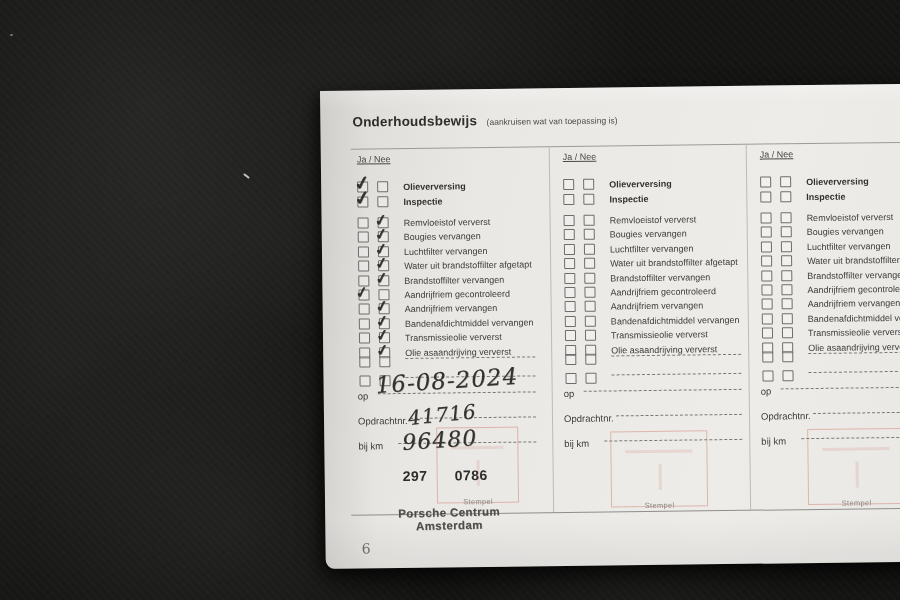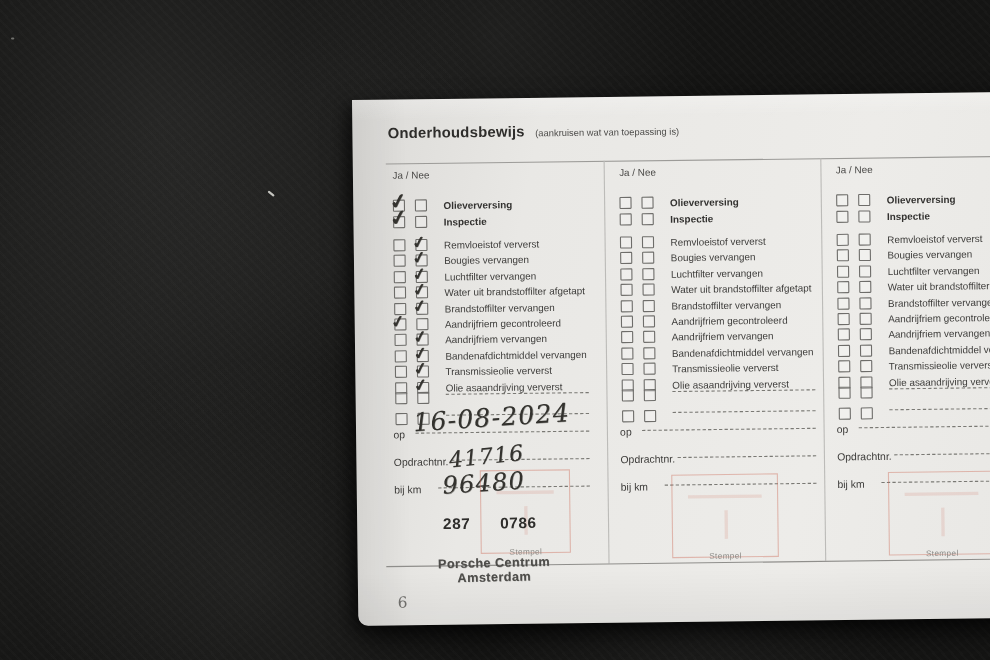--- a/index.html
+++ b/index.html
@@ -30,21 +30,21 @@
     background:linear-gradient(to right, rgba(0,0,0,.055), transparent 7%),
                linear-gradient(to bottom, rgba(255,255,255,.25), transparent 4%, transparent 90%, rgba(0,0,0,.05));
     pointer-events:none; border-bottom-left-radius:9px;
   }
   .title-row { position:absolute; left:32px; top:22px; white-space:nowrap; }
   .title { font-size:13.5px; font-weight:bold; color:#2e2d2b; letter-spacing:.2px; display:inline; }
   .subtitle { font-size:8.5px; color:#4c4b49; display:inline; margin-left:5px; }
   .rule { position:absolute; background:#9c9b98; height:1px; }
   .vdiv { position:absolute; width:1px; background:#bcbbb8; }
   .col { position:absolute; top:64px; width:205px; height:390px; }
-  .janee { position:absolute; left:2px; top:0; font-size:9px; color:#4a4947; }
+  .janee { position:absolute; left:2px; top:0; font-size:9px; color:#4a4947;text-decoration:underline; }
   .row { position:absolute; left:0; width:100%; height:14px; }
   .cb { position:absolute; top:0; width:11px; height:11px; border:1.2px solid #6e6d6a;
         border-radius:1px; background:rgba(255,255,255,.25); }
   .lbl { position:absolute; left:48px; top:1px; font-size:9px; color:#3d3c3a; white-space:nowrap; }
   .lbl.b { font-weight:bold; color:#333230; }
   .chk { position:absolute; font-size:15px; color:#34332f; transform:rotate(-9deg);
          font-weight:bold; text-shadow:.4px .3px 0 rgba(52,51,47,.55); }
   .chk.big { font-size:19px; }
   .dash { position:absolute; border-bottom:1.4px dashed #7a7974; }
   .fieldlbl { position:absolute; font-size:9.5px; color:#3c3b39; }
@@ -342,21 +342,21 @@
           <div class="stampbox" style="left: 46px; top: 280px; width: 97px; height: 76px;">
             <div class="smudge" style="left: 14px; top: 18px; width: 67px; height: 3px;"></div>
             <div class="smudge" style="left: 46.5px; top: 32px; width: 3px; height: 26px;"></div>
           </div>
           <div class="stempel" style="left: 46px; top: 350px; width: 97px;">Stempel</div>
         </div>
       </div>
 
     <div class="rule" style="left:26px; top:424px; width:674px; background:#8f8e8b;"></div>
 
-    <div class="codes" style="left:78px; top:378px;">287</div>
+    <div class="codes" style="left:78px; top:378px;">297</div>
     <div class="codes" style="left:130px; top:378px;">0786</div>
 
     <div class="inkstamp">
       <div>Porsche Centrum</div>
       <div>Amsterdam</div>
     </div>
 
     <div class="pagenum">6</div>
   </div>
 </div>

